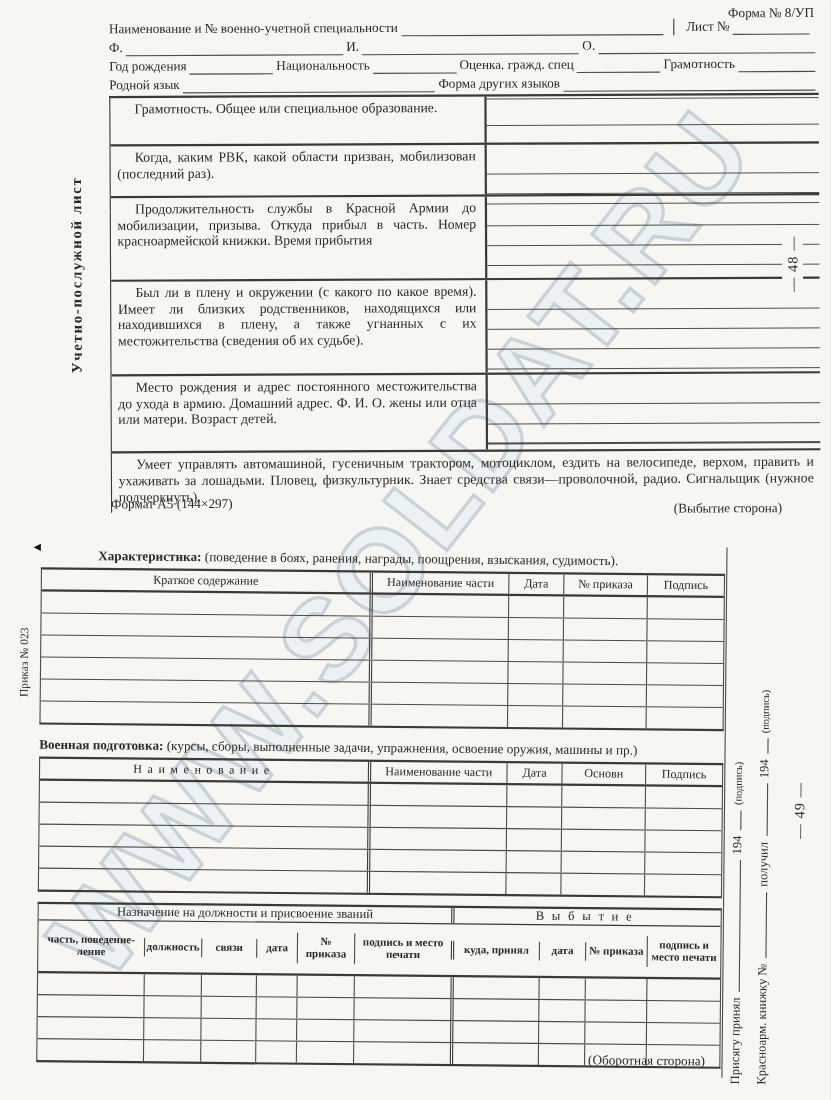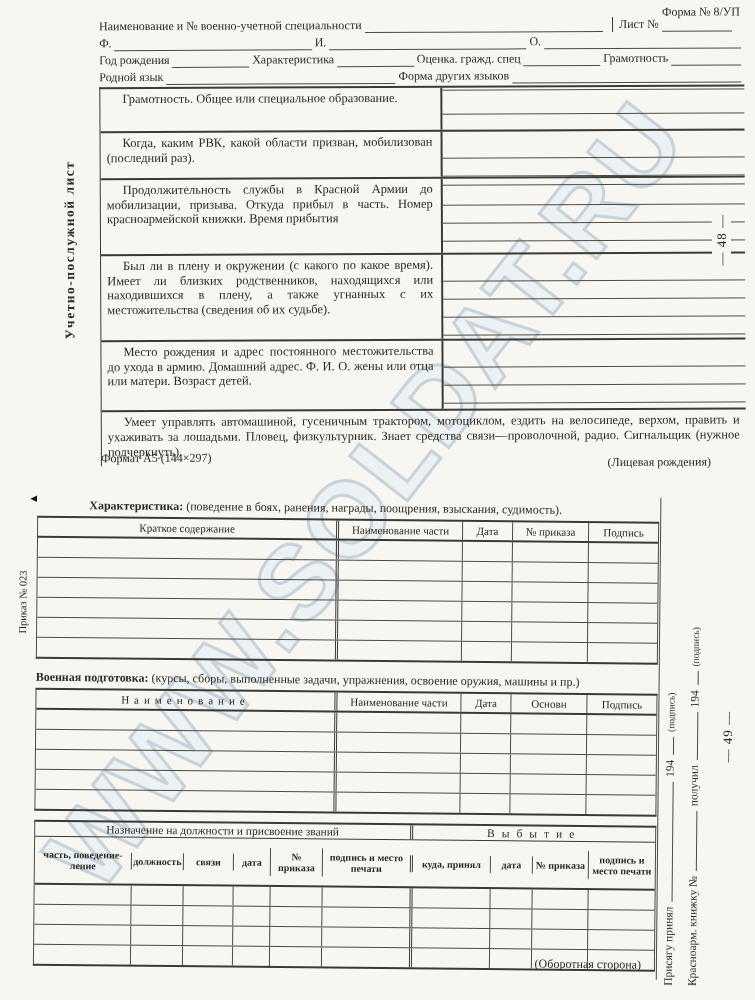--- a/index.html
+++ b/index.html
@@ -23,21 +23,21 @@
   .vtext{position:absolute;transform:rotate(-90deg);transform-origin:0 0;white-space:nowrap;}
   .vblank{display:inline-block;border-bottom:1px solid var(--line);height:9px;margin:0 2px;}
   
   .front{position:absolute;left:0;top:0;width:755px;height:490px;transform:rotate(-0.25deg);}
   .form-code{position:absolute;right:14px;top:6px;font-size:12px;}
   .side-title{font-weight:bold;font-size:13.5px;letter-spacing:1.5px;}
   .hblock{position:absolute;left:100px;right:10px;top:16px;}
   .hline{display:flex;align-items:flex-end;height:17px;font-size:12px;white-space:nowrap;}
   .blank{flex:1 1 auto;border-bottom:1px solid var(--line);margin:0 3px;min-width:14px;}
   .w70{flex:0 0 70px;}
-  .sheetbox{display:flex;align-items:flex-end;border-left:1px solid var(--ink2);padding-left:6px;margin-left:6px;flex:0 0 125px;}
+  .sheetbox{display:flex;align-items:flex-end;border-left:1px solid var(--ink2);padding-left:6px;margin-left:6px;flex:0 0 125px;justify-content:center;}
   
   .qbox{position:absolute;left:100px;right:10px;top:86px;border-top:2.5px solid var(--ink2);border-left:1.5px solid var(--ink2);}
   .qrow{display:flex;border-bottom:2.2px solid var(--ink2);}
   .qrow .q{flex:0 0 326px;padding:3px 8px 0 6px;font-size:12.5px;line-height:1.16;text-align:justify;text-indent:16px;}
   .qrow .a{flex:1 1 auto;border-left:2px solid var(--ink2);
      background-image:repeating-linear-gradient(to bottom,transparent 0px,transparent 17px,var(--line) 17px,var(--line) 18px);
      background-position:0 9px;}
   .qr1{height:42px;}.qr2{height:45px;}.qr3{height:74px;}.qr4{height:84px;}.qr5{height:68px;}
   .prow{padding:3px 6px 6px 6px;font-size:12.5px;line-height:1.2;text-align:justify;text-indent:16px;}
   .format-note{position:absolute;left:100px;top:450px;font-size:12px;}
@@ -105,21 +105,21 @@
           <span>Ф.</span>
           <span class="blank"></span>
           <span>И.</span>
           <span class="blank"></span>
           <span>О.</span>
           <span class="blank"></span>
         </div>
         <div class="hline">
           <span>Год рождения</span>
           <span class="blank"></span>
-          <span>Характеристика</span>
+          <span>Национальность</span>
           <span class="blank"></span>
           <span>Оценка. гражд. спец</span>
           <span class="blank"></span>
           <span>Грамотность</span>
           <span class="blank w70"></span>
         </div>
         <div class="hline">
           <span>Родной язык</span>
           <span class="blank"></span>
           <span>Форма других языков</span>
@@ -145,21 +145,21 @@
           <div class="a"></div>
         </div>
         <div class="qrow qr5">
           <div class="q">Место рождения и адрес постоянного местожительства до ухода в армию. Домашний адрес. Ф. И. О. жены или отца или матери. Возраст детей.</div>
           <div class="a"></div>
         </div>
         <div class="prow">Умеет управлять автомашиной, гусеничным трактором, мотоциклом, ездить на велосипеде, верхом, править и ухаживать за лошадьми. Пловец, физкультурник. Знает средства связи—проволочной, радио. Сигнальщик (нужное подчеркнуть).</div>
       </div>
 
       <div class="format-note">Формат А5 (144×297)</div>
-      <div class="front-note">(Лицевая рождения)</div>
+      <div class="front-note">(Выбытие сторона)</div>
 
       <div class="vtext" style="left:712px;top:268px;">
         <span class="pgnum">— 48 —</span>
       </div>
     </div>
 
     <div class="back">
 
       <span class="mark">◄</span>
 

